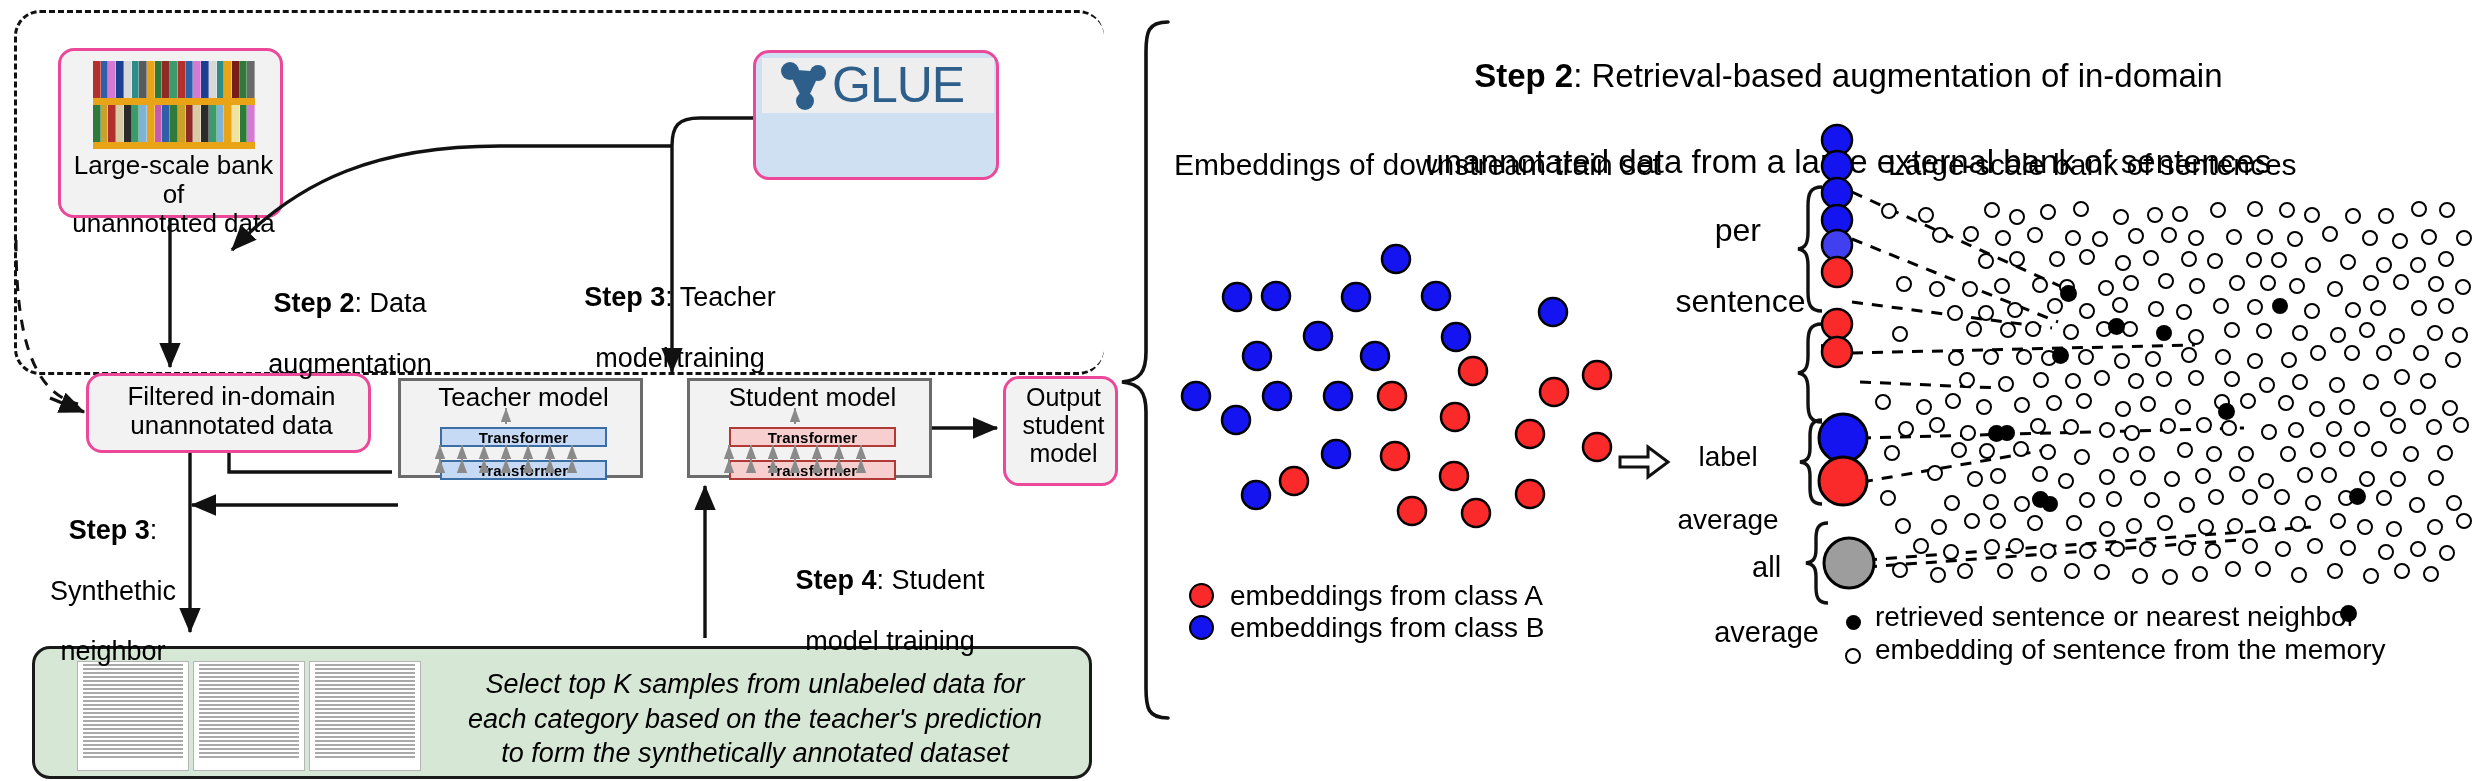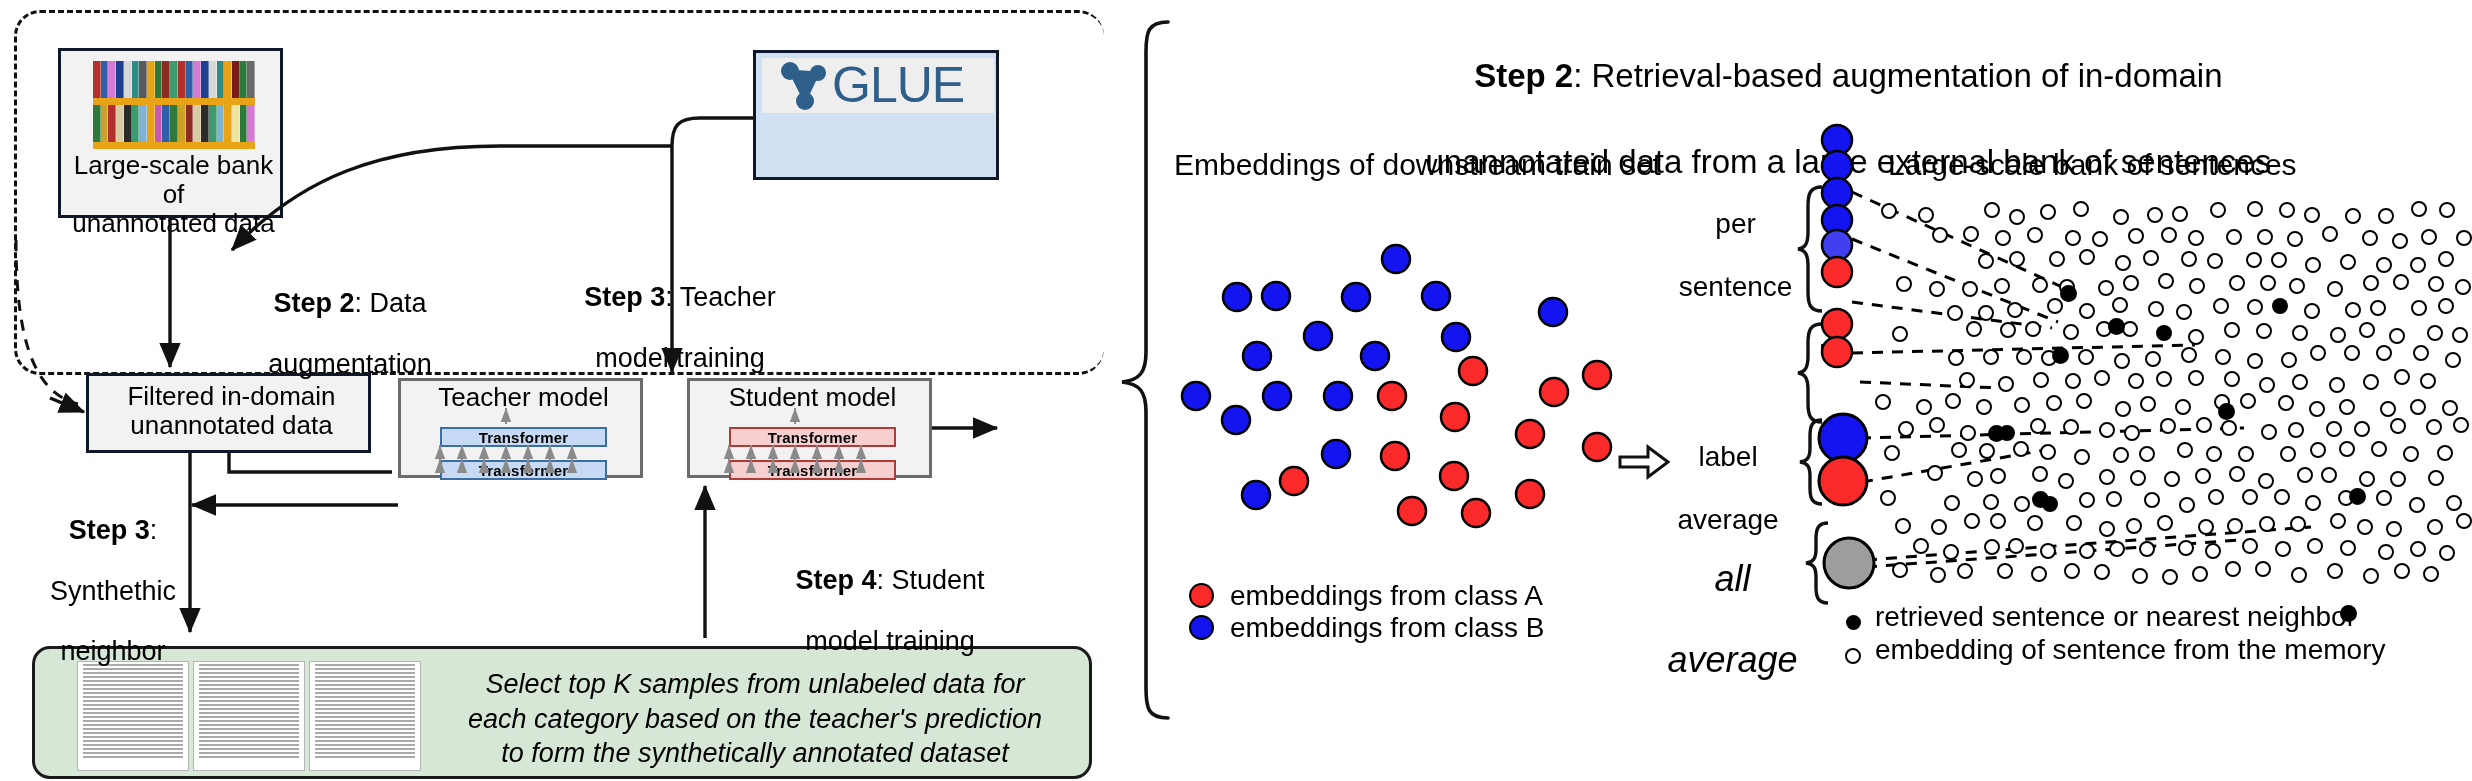--- a/index.html
+++ b/index.html
@@ -10,21 +10,21 @@
   .ctr{text-align:center;}
 
   
   #dashed-region{
     position:absolute;left:14px;top:10px;width:1090px;height:365px;
     border:3px dashed #111;border-radius:26px;border-right:none;
     box-sizing:border-box;
   }
   .rbox{
     position:absolute;box-sizing:border-box;
-    background:#f2f2f2;border:3px solid #0f172a;border-radius:0;
+    background:#f2f2f2;border:3px solid #ec4899;border-radius:16px;
     text-align:center;
   }
   .sqbox{
     position:absolute;box-sizing:border-box;
     background:#f2f2f2;border:3px solid #6b6b6b;
     text-align:center;
   }
   .greenbox{
     position:absolute;box-sizing:border-box;
     background:#d6e8d5;border:3px solid #1a1a1a;border-radius:18px;
@@ -144,20 +144,25 @@
     <div class="tfbox tf-blue" style="left:39px;top:46px;width:167px;height:20px;line-height:18px;">Transformer</div>
     <div class="tfbox tf-blue" style="left:39px;top:79px;width:167px;height:20px;line-height:18px;">Transformer</div>
   </div>
 
   <div class="sqbox" style="left:687px;top:378px;width:245px;height:100px;">
     <div class="txt ctr" style="left:0;top:2px;width:245px;font-size:26px;">Student model</div>
     <div class="tfbox tf-red" style="left:39px;top:46px;width:167px;height:20px;line-height:18px;">Transformer</div>
     <div class="tfbox tf-red" style="left:39px;top:79px;width:167px;height:20px;line-height:18px;">Transformer</div>
   </div>
 
+  <div class="rbox" style="left:1003px;top:376px;width:115px;height:110px;">
+    <div class="txt ctr" style="left: 0px; top: 4px; width: 115px; font-size: 25px; white-space: pre-line;">Output
+student
+model</div>
+  </div>
 
   <div class="greenbox" style="left:32px;top:638px;width:1060px;height:133px;margin-top:8px;">
     <div class="docthumb" style="left:42px;top:12px;width:110px;height:108px;">
       <span></span>
         <span></span>
         <span></span>
         <span></span>
         <span></span>
         <span></span>
         <span></span>
@@ -258,29 +263,29 @@
   </div>
 
   <div class="txt ctr" style="left:1250px;top:12px;width:1160px;font-size:33px;line-height:1.3;">
     <span style="font-weight:bold">Step 2</span><span>: Retrieval-based augmentation of in-domain</span><br>
     <span>unannotated data from a large external bank of sentences</span>
   </div>
 
   <div class="txt" style="left:1174px;top:148px;font-size:30px;">Embeddings of downstream train set</div>
   <div class="txt" style="left:1888px;top:148px;font-size:30px;">Large-scale bank of sentences</div>
 
-  <div class="txt ctr" style="left:1640px;top:177px;width:160px;font-size:28px;text-align:center;">
+  <div class="txt ctr" style="left:1640px;top:177px;width:160px;font-size:32px;text-align:center;">
     <span>per</span><br>
     <span>sentence</span>
   </div>
   <div class="txt ctr" style="left:1625px;top:410px;width:175px;font-size:28px;">
     <span>label</span><br>
     <span>average</span>
   </div>
-  <div class="txt ctr" style="left:1625px;top:519px;width:175px;font-size:36px;font-style:italic;">
+  <div class="txt ctr" style="left:1663px;top:519px;width:175px;font-size:29px;">
     <span>all</span><br>
     <span>average</span>
   </div>
 
   <div class="dot dot-red" style="left:1189px;top:583px;width:25px;height:25px;"></div>
   <div class="txt" style="left:1230px;top:580px;font-size:28px;">embeddings from class A</div>
   <div class="dot dot-blue" style="left:1189px;top:615px;width:25px;height:25px;"></div>
   <div class="txt" style="left:1230px;top:612px;font-size:28px;">embeddings from class B</div>
 
   <div class="dot-filled" style="left:1846px;top:615px;width:15px;height:15px;"></div>

